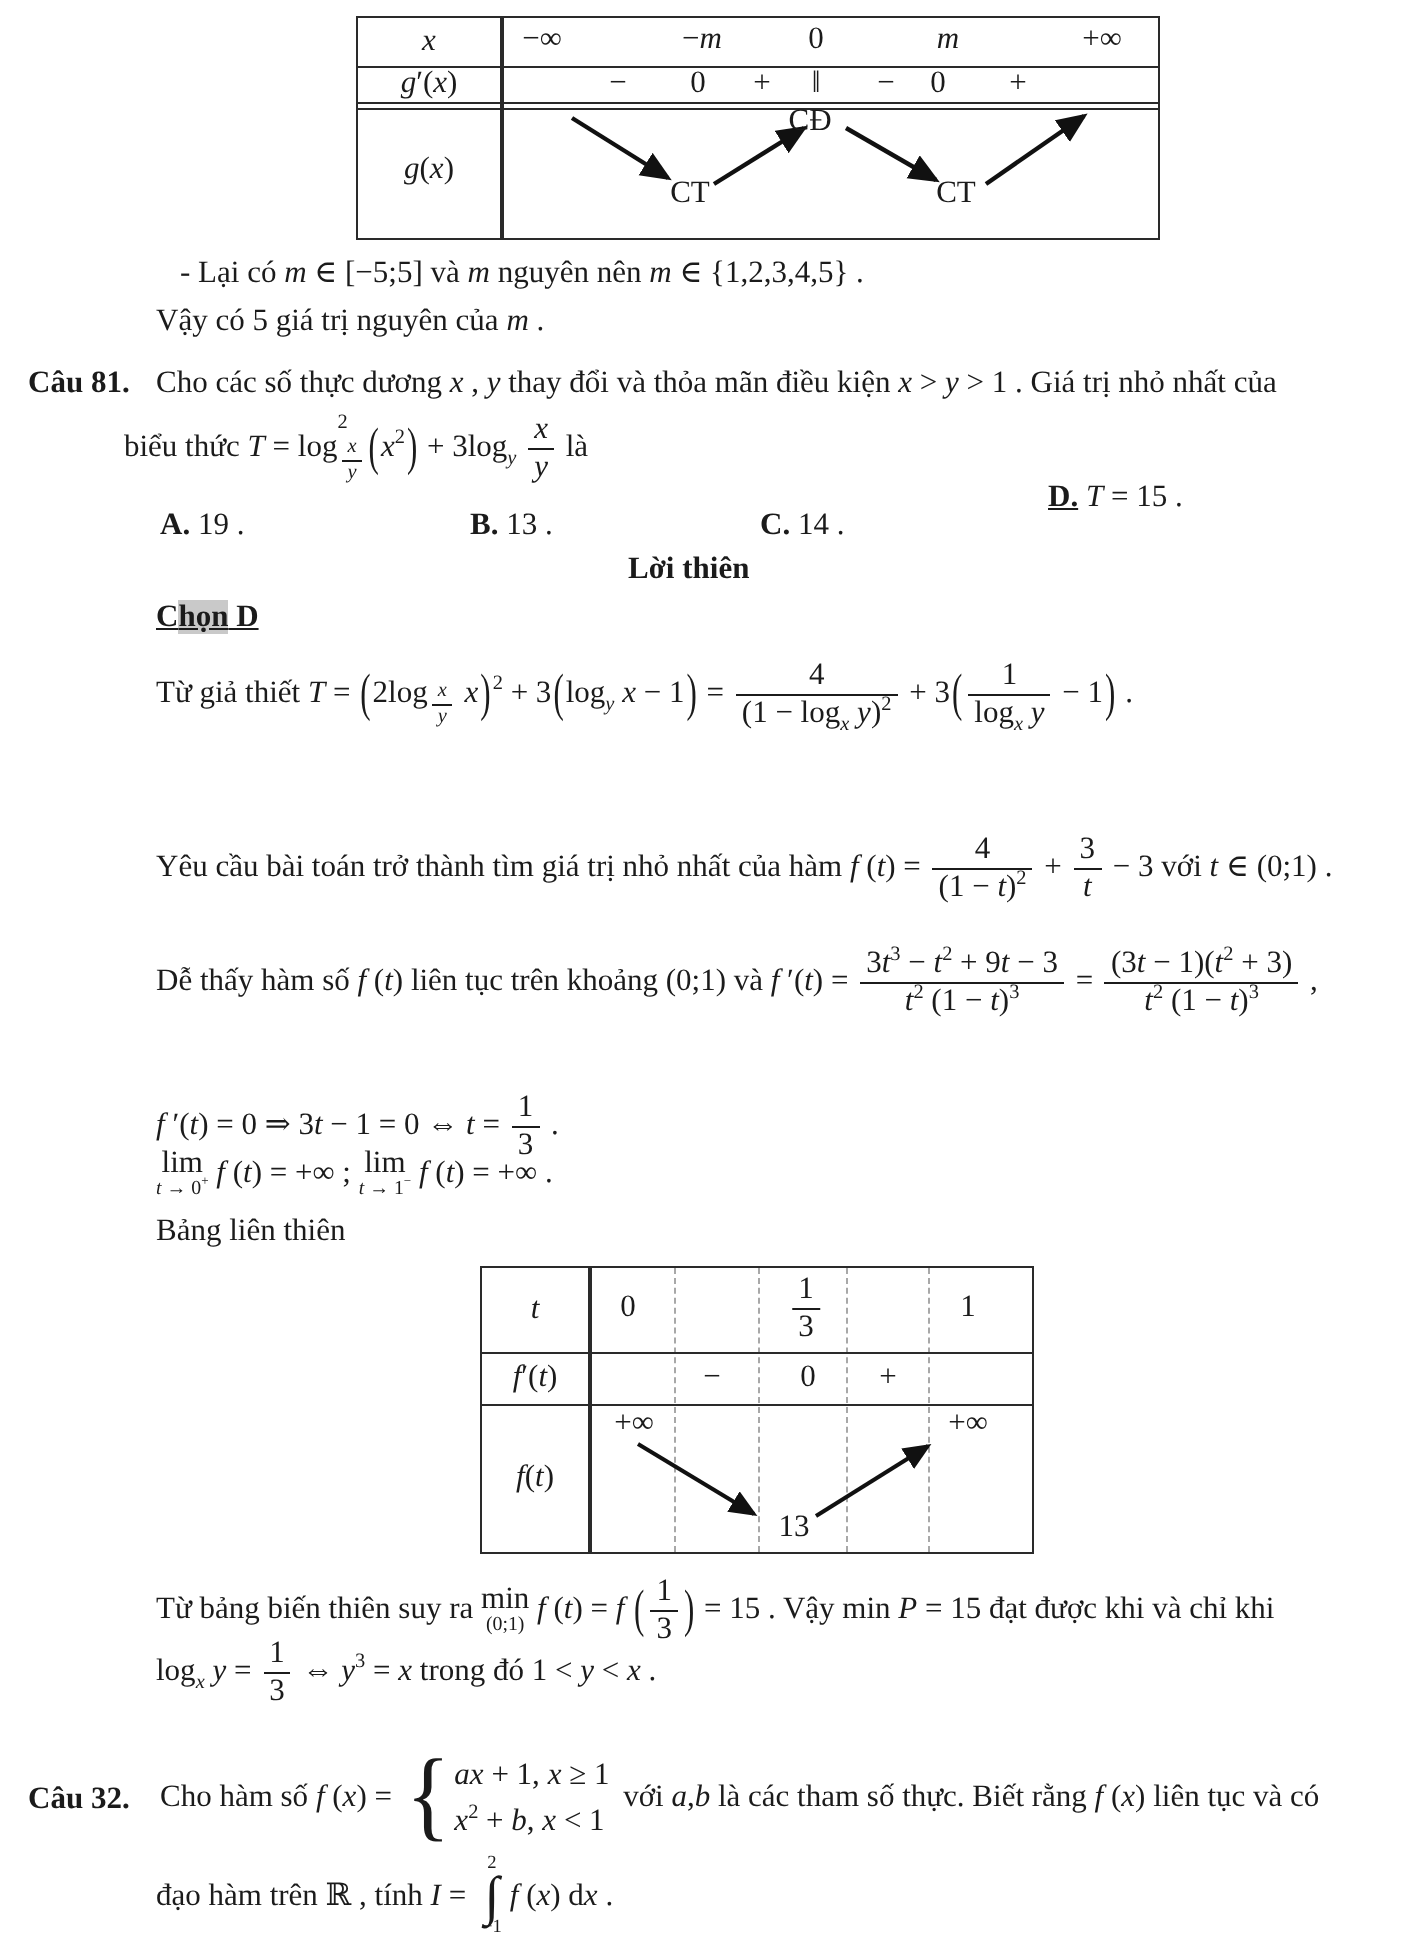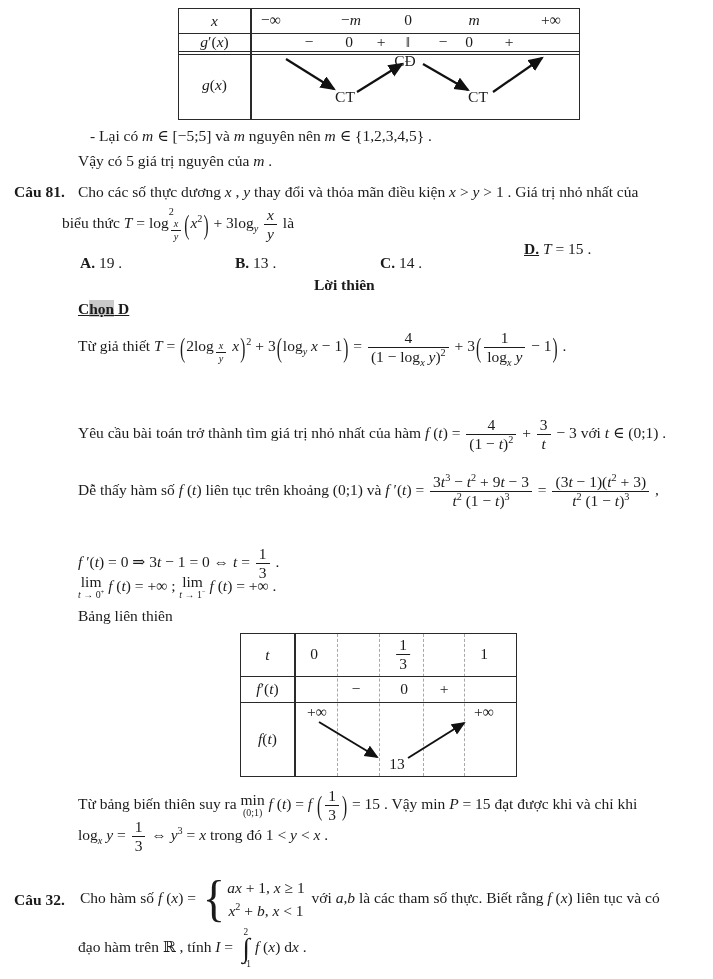--- a/index.html
+++ b/index.html
@@ -17,21 +17,21 @@
   .fn{display:block;border-bottom:1px solid #1b1b1b;padding:0 3px;}
   .fd{display:block;padding:0 3px;}
   .stack{display:inline-flex;flex-direction:column;align-items:center;vertical-align:middle;line-height:1.05;}
   .sm{display:block;}
   .su{display:block;font-size:64%;}
   .ssb{display:inline-flex;flex-direction:column;align-items:flex-start;vertical-align:middle;font-size:66%;line-height:1.15;}
   .big{display:inline-block;transform:scaleY(1.7);line-height:1;vertical-align:middle;padding:0 1px;font-weight:400;}
   .cases{display:inline-flex;align-items:center;vertical-align:middle;margin:0 3px;}
   .br{font-size:300%;font-weight:400;line-height:1;margin-right:2px;transform:scaleY(1.08);}
   .ccol{display:inline-flex;flex-direction:column;text-align:left;}
-  .cl{display:block;line-height:1.5;text-align:center;}
+  .cl{display:block;line-height:1.5;}
   .intg{display:inline-flex;flex-direction:column;align-items:center;vertical-align:middle;line-height:1;margin:0 4px;}
   .il{font-size:60%;line-height:1;}
   .ib{font-size:175%;line-height:.85;}
   .tbl{position:absolute;border:1.6px solid #2a2a2a;background:#fff;}
   .vline{position:absolute;top:0;bottom:0;width:1.6px;background:#2a2a2a;}
   .hline{position:absolute;left:0;right:0;height:1.2px;background:#2a2a2a;}
   .dash{position:absolute;top:0;bottom:0;width:0;border-left:1px dashed #a8a8a8;}
   .cell{position:absolute;display:flex;align-items:center;justify-content:center;}
   .cx{position:absolute;transform:translateX(-50%);}
   svg{position:absolute;left:0;top:0;}

